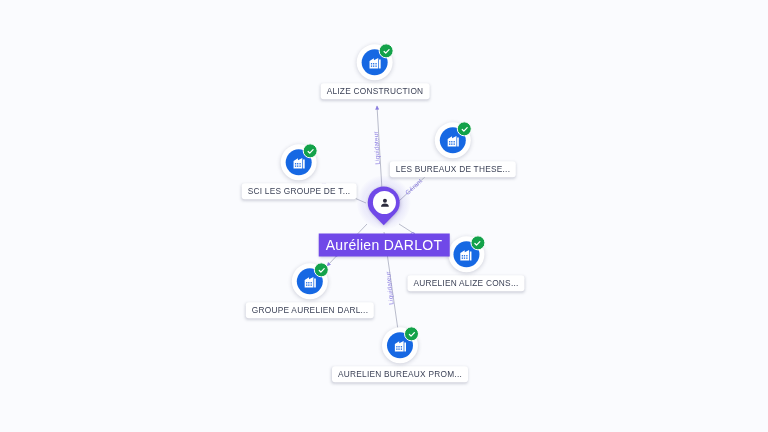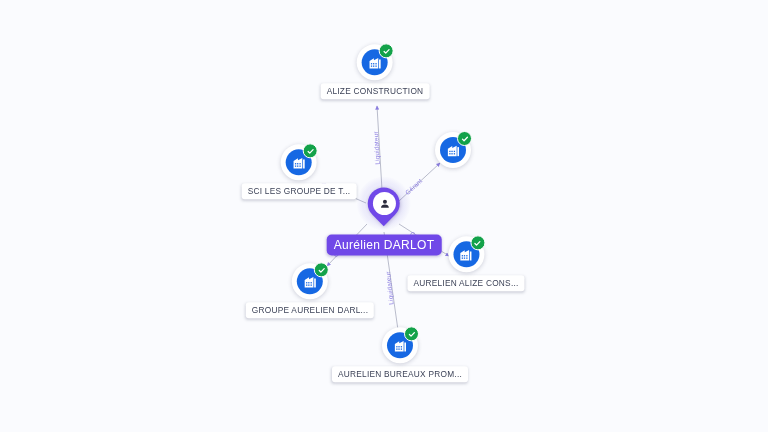--- a/index.html
+++ b/index.html
@@ -124,25 +124,25 @@
     display: flex;
     align-items: center;
     justify-content: center;
   }
   .pin-inner svg { display: block; }
 
   .person-label {
     margin-top: 4px;
     background: #7048e8;
     color: #ffffff;
-    font-size: 12px;
+    font-size: 14px;
     letter-spacing: 0.3px;
     line-height: 1;
     padding: 4px 7px 5px 7px;
-    border-radius: 5px;
+    border-radius: 0;
     white-space: nowrap;
     box-shadow: 0 1px 3px rgba(60,40,140,0.25);
   }
 
   
   .edge-label {
     position: absolute;
     transform-origin: 50% 50%;
     color: #8a7ce0;
     font-size: 6.3px;
@@ -218,20 +218,21 @@
           <rect x="8.6" y="16.2" width="2.1" height="2.1" fill="#1668e3"></rect>
           <rect x="12.4" y="16.2" width="2.1" height="2.1" fill="#1668e3"></rect>
         </svg>
       </div>
       <span class="check-badge">
         <svg width="8" height="8" viewBox="0 0 12 12" aria-hidden="true">
           <path d="M2.2 6.2 L4.6 8.6 L9.6 3.4" stroke="#ffffff" stroke-width="1.9" fill="none" stroke-linecap="round" stroke-linejoin="round"></path>
         </svg>
       </span>
     </div>
+    <div class="node-label">LES BUREAUX DE THESE...</div>
   </div>
 
   <div class="node company-node" style="left:299px; top:172px;">
     <div class="icon-wrap">
       <div class="icon-disc">
         <svg width="15" height="15" viewBox="0 0 24 24" aria-hidden="true">
           <path d="M3 21V9.2L10 4.6V8l7-3.6V21H3z" fill="#ffffff"></path>
           <rect x="18.2" y="6.6" width="2.6" height="14.4" fill="#ffffff"></rect>
           <rect x="5.2" y="12.4" width="2.1" height="2.1" fill="#1668e3"></rect>
           <rect x="8.6" y="12.4" width="2.1" height="2.1" fill="#1668e3"></rect>

